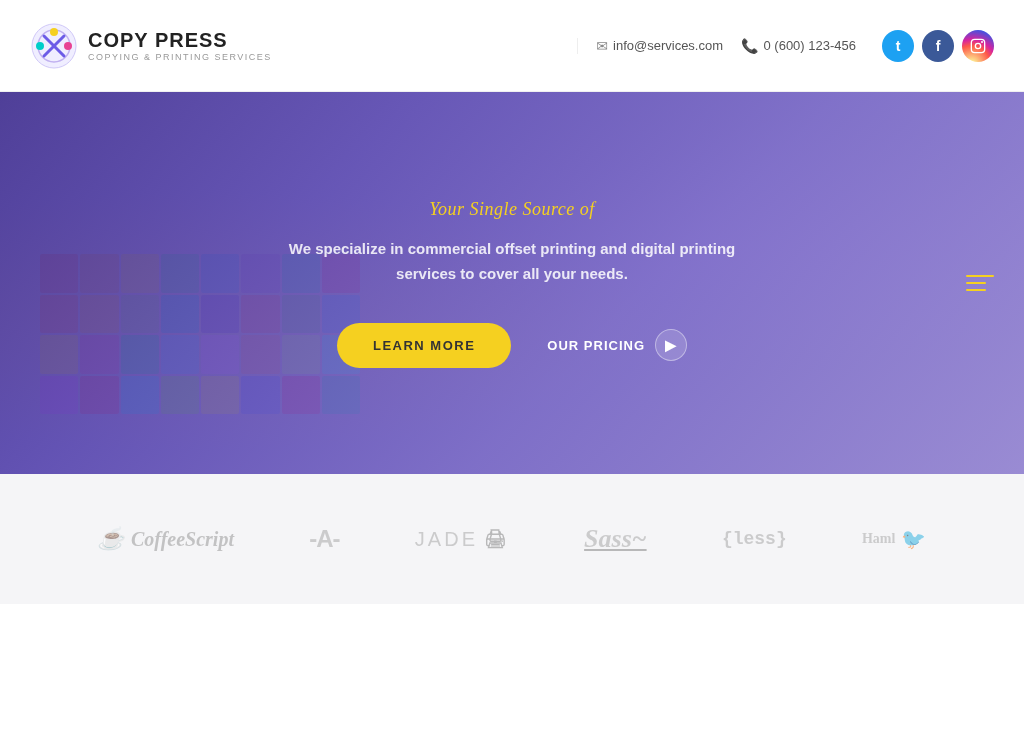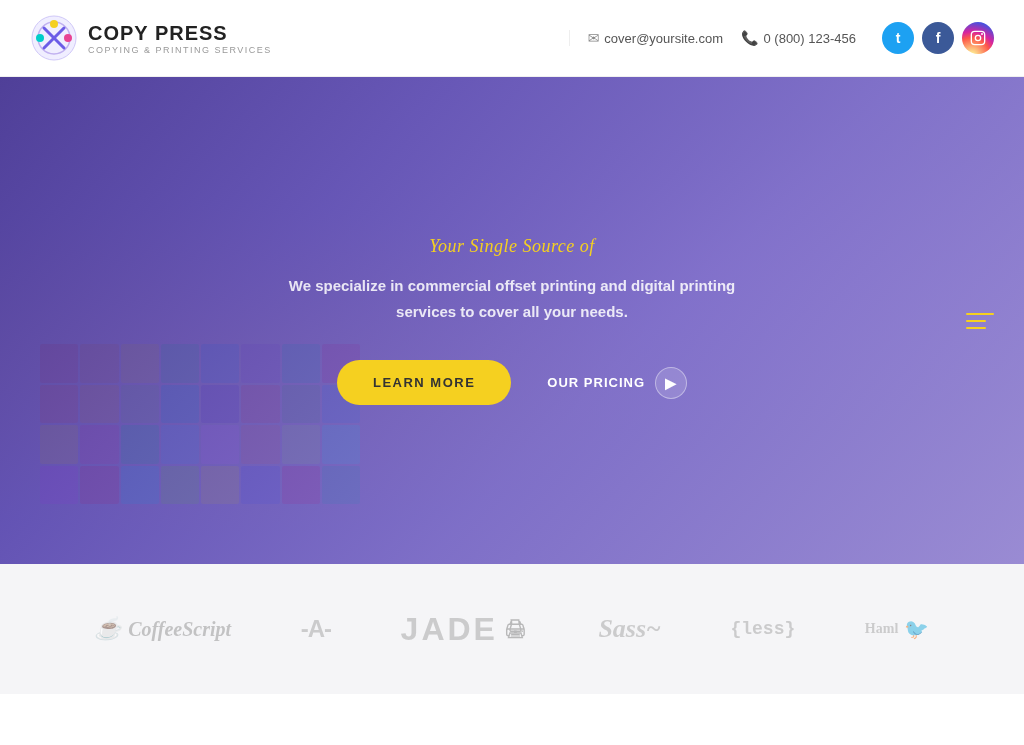--- a/index.html
+++ b/index.html
@@ -4,21 +4,21 @@
   <style>
     * { margin: 0; padding: 0; box-sizing: border-box; }
     body { font-family: 'Arial', sans-serif; overflow-x: hidden; background: #fff; }
 
     
     .header {
       display: flex;
       align-items: center;
       justify-content: space-between;
       padding: 0 30px;
-      height: 77px;
+      height: 92px;
       background: #fff;
       border-bottom: 1px solid #f0f0f0;
       position: relative;
       z-index: 10;
     }
     .logo-area {
       display: flex;
       align-items: center;
       gap: 10px;
     }
@@ -104,21 +104,21 @@
       font-weight: bold;
     }
     .social-twitter { background: #1da1f2; }
     .social-facebook { background: #3b5998; }
     .social-instagram { background: radial-gradient(circle at 30% 107%, #fdf497 0%, #fdf497 5%, #fd5949 45%, #d6249f 60%, #285AEB 90%); }
 
     
     .hero {
       position: relative;
       width: 100%;
-      height: 487px;
+      height: 382px;
       overflow: hidden;
       display: flex;
       align-items: center;
       justify-content: center;
     }
     .hero-bg {
       position: absolute;
       inset: 0;
       background: linear-gradient(135deg, #3a2a8a 0%, #5a4ab0 30%, #7b6cc8 60%, #9e90d8 100%);
       opacity: 0.85;
@@ -261,21 +261,21 @@
       align-items: center;
       gap: 6px;
       opacity: 0.55;
       font-size: 20px;
       color: #888;
       font-weight: 600;
     }
     .brand-coffeescript { font-family: 'Georgia', serif; font-style: italic; font-size: 18px; }
     .brand-angular { font-family: 'Arial', sans-serif; font-size: 22px; font-weight: 900; letter-spacing: -2px; }
     .brand-jade { font-family: 'Arial', sans-serif; font-size: 22px; font-weight: 900; letter-spacing: 2px; }
-    .brand-sass { font-family: 'Georgia', serif; font-style: italic; font-size: 24px; }
+    .brand-sass { font-family: 'Georgia', serif; font-style: italic; font-size: 24px; text-decoration: underline; }
     .brand-less { font-family: 'Courier New', monospace; font-size: 20px; }
     .brand-haml { font-family: 'Georgia', serif; font-size: 22px; }
   </style>
 </head>
 <body>
 
 <header class="header">
   <div class="logo-area">
     <svg class="logo-icon" viewBox="0 0 48 48">
       <circle cx="24" cy="24" r="22" fill="#f0eeff" stroke="#d0c8f8" stroke-width="1"></circle>
@@ -292,25 +292,25 @@
       <span class="logo-title">COPY PRESS</span>
       <span class="logo-subtitle">COPYING &amp; PRINTING SERVICES</span>
     </div>
   </div>
 
 
   <div class="header-right">
     <div class="contact-info">
       <div class="contact-item">
         <span class="icon">✉</span>
-        <span>cover@yoursite.com</span>
+        <span>info@services.com</span>
       </div>
       <div class="contact-item">
         <span class="icon">📞</span>
-        <span>0 (800) 123-456</span>
+        <span>0 (600) 123-456</span>
       </div>
     </div>
     <div class="social-icons">
       <div class="social-btn social-twitter">t</div>
       <div class="social-btn social-facebook">f</div>
       <div class="social-btn social-instagram">
         <svg width="16" height="16" viewBox="0 0 24 24" fill="white">
           <rect x="2" y="2" width="20" height="20" rx="5" ry="5" fill="none" stroke="white" stroke-width="2"></rect>
           <circle cx="12" cy="12" r="4" fill="none" stroke="white" stroke-width="2"></circle>
           <circle cx="18" cy="6" r="1.5" fill="white"></circle>
@@ -381,21 +381,21 @@
 
 <section class="brands-section">
   <div class="brand-item brand-coffeescript">
     <span style="font-size:22px;">☕</span>
     <span style="font-family:Georgia,serif;font-style:italic;font-size:20px;color:#999;">CoffeeScript</span>
   </div>
   <div class="brand-item brand-angular">
     <span style="font-family:Arial,sans-serif;font-size:24px;font-weight:900;color:#aaa;letter-spacing:-1px;">-A-</span>
   </div>
   <div class="brand-item brand-jade">
-    <span style="font-family:Arial,sans-serif;font-size:32px;font-weight:700;color:#aaa;letter-spacing:3px;">JADE</span>
+    <span style="font-family:Arial,sans-serif;font-size:20px;font-weight:400;color:#aaa;letter-spacing:3px;">JADE</span>
     <span style="font-size:18px;">🖨</span>
   </div>
   <div class="brand-item brand-sass">
     <span style="font-family:Georgia,serif;font-style:italic;font-size:26px;color:#aaa;">Sass~</span>
   </div>
   <div class="brand-item brand-less">
     <span style="font-family:'Courier New',monospace;font-size:18px;color:#aaa;">{less}</span>
   </div>
   <div class="brand-item brand-haml">
     <span style="font-family:Georgia,serif;font-size:14px;color:#aaa;">Haml</span>

